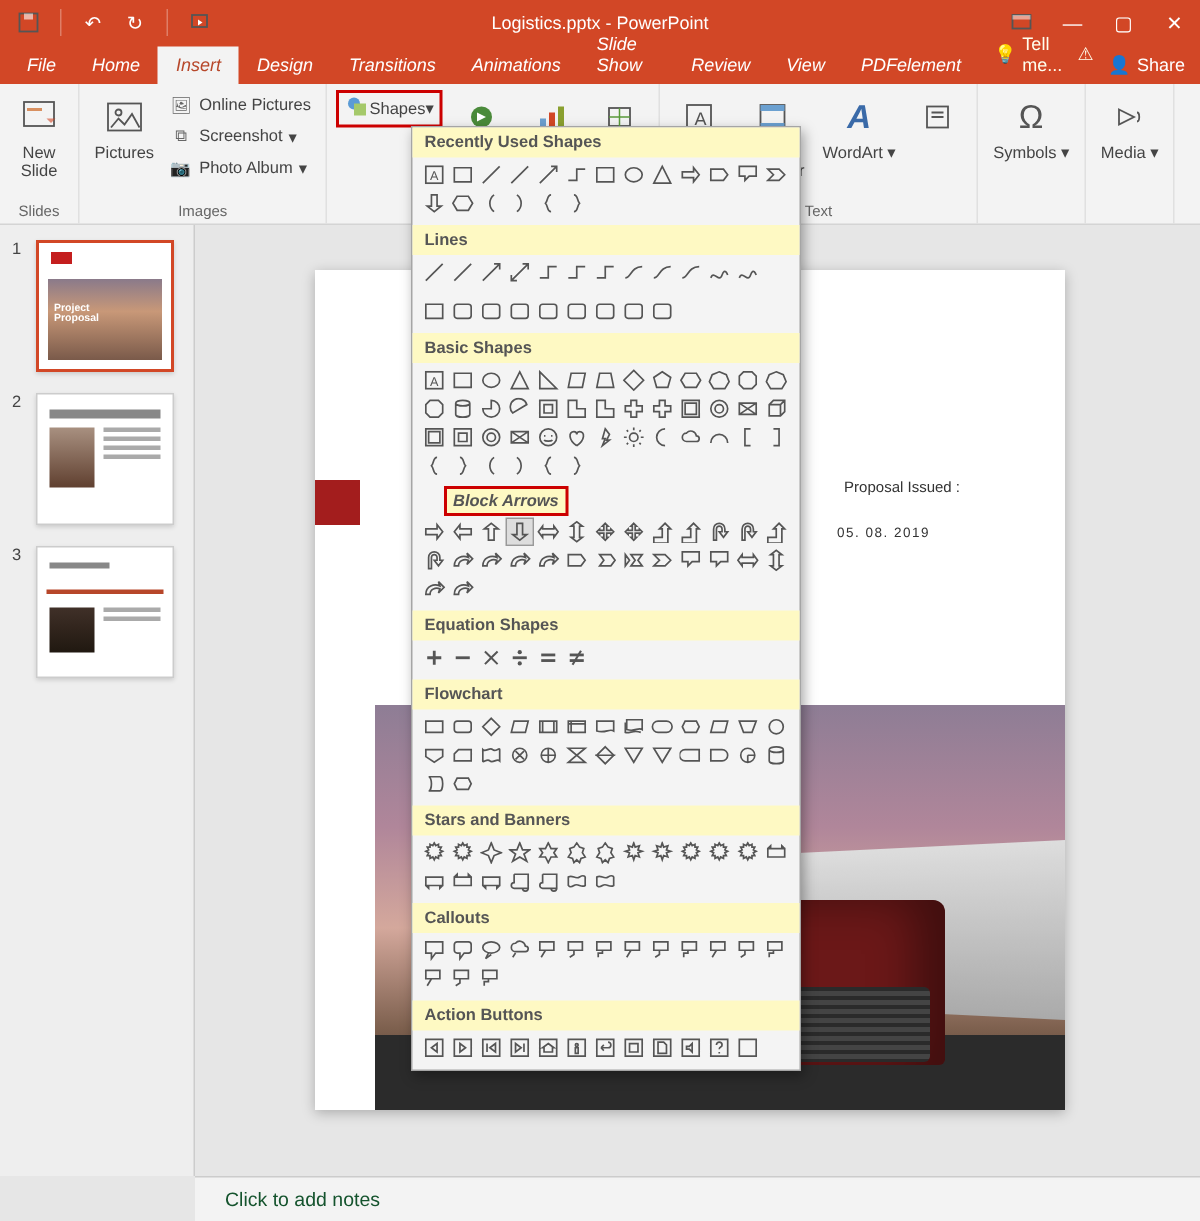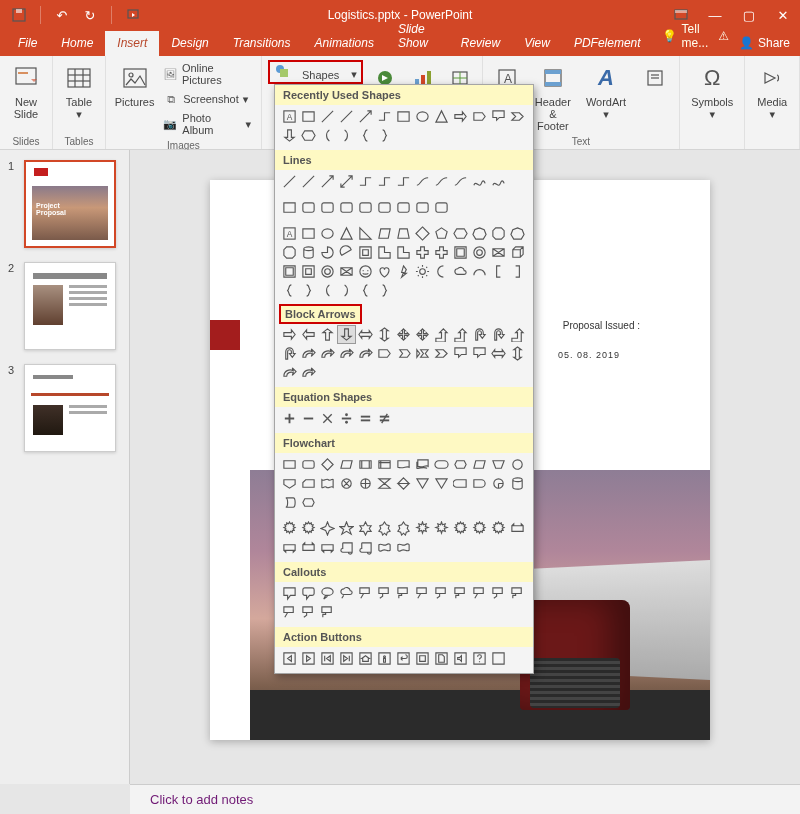--- a/index.html
+++ b/index.html
@@ -24,21 +24,21 @@
   
   .ribbon { height: 94px; background: #f3f3f3; border-bottom: 1px solid #d4d4d4; display: flex; font-size: 11px; color: #444; }
   .ribbon .group { border-right: 1px solid #e0e0e0; padding: 4px 6px 2px; display: flex; flex-direction: column; justify-content: space-between; }
   .ribbon .group .row { display: flex; gap: 2px; }
   .ribbon .group .label { text-align: center; font-size: 10px; color: #666; padding-top: 2px; }
   .rb-btn { display: flex; flex-direction: column; align-items: center; justify-content: flex-start; padding: 2px 4px; min-width: 40px; gap: 2px; cursor: pointer; }
   .rb-btn .ic { width: 32px; height: 32px; display: flex; align-items: center; justify-content: center; font-size: 20px; color: #555; }
   .rb-btn .lb { font-size: 11px; text-align: center; line-height: 1.1; }
   .rb-small { display: flex; align-items: center; gap: 4px; padding: 2px 4px; font-size: 11px; cursor: pointer; }
   .rb-small .ic { width: 16px; height: 16px; display: flex; align-items: center; justify-content: center; color: #666; }
-  .shapes-btn { border: 2px solid #c00; padding: 1px 4px; display: flex; align-items: flex-end; gap: 12px; font-size: 11px; background: #f3f3f3; }
+  .shapes-btn { border: 2px solid #c00; padding: 1px 4px; display: flex; align-items: center; gap: 0; font-size: 11px; background: #f3f3f3; }
 
   
   .workspace { position: absolute; top: 150px; bottom: 30px; left: 0; right: 0; display: flex; background: #e6e6e6; }
   .thumbs { width: 130px; background: #eee; border-right: 1px solid #ccc; padding: 10px 8px; overflow: hidden; }
   .thumbrow { display: flex; gap: 6px; margin-bottom: 14px; }
   .thumbrow .num { font-size: 11px; color: #444; width: 10px; }
   .thumb { width: 92px; height: 88px; background: #fff; border: 1px solid #ccc; box-shadow: 0 1px 3px rgba(0,0,0,0.15); position: relative; overflow: hidden; }
   .thumb.active { border: 2px solid #d24726; }
   .t1-sky { position: absolute; top: 24px; left: 6px; right: 6px; bottom: 6px; background: linear-gradient(180deg,#8a7a8a 0%,#c89878 40%,#7a5a4a 100%); }
   .t1-title { position: absolute; top: 40px; left: 10px; color: #fff; font-size: 7px; font-weight: bold; }
@@ -49,26 +49,26 @@
   .slide { position: absolute; left: 80px; top: 30px; width: 500px; height: 560px; background: #fff; box-shadow: 0 2px 8px rgba(0,0,0,0.25); }
   .slide .redsq { position: absolute; left: 0; top: 140px; width: 30px; height: 30px; background: #a31d1d; }
   .slide .photo { position: absolute; left: 40px; top: 290px; right: 0; bottom: 0; background: linear-gradient(180deg,#8e7d95 0%,#b0869a 30%,#d4a89c 55%,#7d604e 80%,#3a2f2a 100%); overflow: hidden; }
   .slide .truck-cab { position: absolute; right: 80px; bottom: 30px; width: 110px; height: 110px; background: #6b1818; border-radius: 8px 8px 4px 4px; box-shadow: inset -20px 0 30px rgba(0,0,0,0.4); }
   .slide .truck-grille { position: absolute; right: 90px; bottom: 32px; width: 90px; height: 50px; background: repeating-linear-gradient(180deg,#2a2a2a 0 3px,#444 3px 6px); border-radius: 4px; }
   .slide .truck-trailer { position: absolute; right: 0; bottom: 60px; width: 280px; height: 120px; background: linear-gradient(180deg,#ddd,#aaa); transform: perspective(400px) rotateY(-18deg); transform-origin: right center; }
   .slide .road { position: absolute; left: 0; right: 0; bottom: 0; height: 50px; background: #2b2b2b; }
   .slide .issued { position: absolute; right: 70px; top: 140px; font-size: 10px; color: #333; }
   .slide .date { position: absolute; right: 90px; top: 170px; font-size: 9px; color: #333; letter-spacing: 1px; }
 
-  .notes { position: absolute; left: 130px; right: 0; bottom: 0; height: 30px; background: #f3f3f3; border-top: 1px solid #ccc; display: flex; align-items: center; padding-left: 20px; font-size: 13px; color: #701a75; }
+  .notes { position: absolute; left: 130px; right: 0; bottom: 0; height: 30px; background: #f3f3f3; border-top: 1px solid #ccc; display: flex; align-items: center; padding-left: 20px; font-size: 13px; color: #14532d; }
 
   
   .shapes-menu { position: absolute; left: 274px; top: 84px; width: 260px; background: #f4f4f4; border: 1px solid #a5a5a5; box-shadow: 2px 3px 8px rgba(0,0,0,0.35); z-index: 50; font-size: 11px; color: #444; }
   .shapes-menu .cat { padding: 4px 8px; font-weight: 600; color: #555; background: #fef9c3; }
-  .shapes-menu .cat.hl { border: 2px solid #c00; margin: -1px 4px; padding: 2px 4px; display: inline-block; }
+  .shapes-menu .cat.hl { border: 2px solid #c00; margin: -1px 21px; padding: 2px 4px; display: inline-block; font-style: italic; }
   .shapes-menu .grid { display: flex; flex-wrap: wrap; gap: 2px; padding: 3px 6px 6px; }
   .shapes-menu .sh { width: 17px; height: 17px; display: flex; align-items: center; justify-content: center; color: #555; cursor: pointer; }
   .shapes-menu .sh svg { width: 15px; height: 15px; }
   .sstroke { fill: none; stroke: #555; stroke-width: 1.2; }
   .sfill { fill: #555; }
 </style>
 </head>
 <body>
 
 <div class="titlebar">
@@ -133,35 +133,20 @@
           <svg width="26" height="26">
             <rect x="3" y="3" width="20" height="16" class="sstroke"></rect>
             <rect x="5" y="7" width="10" height="2" fill="#d89060"></rect>
             <path d="M18 14l3 3 3-3" fill="#d24726" opacity="0.6"></path>
           </svg>
         </div>
       <div class="lb" style="white-space:pre-line">New
 Slide</div>
     </div>
     <div class="label">Slides</div>
-  </div>
-  <div class="group">
-    <div class="rb-btn">
-      <div class="ic">
-          <svg width="26" height="22">
-            <rect x="2" y="2" width="22" height="18" class="sstroke"></rect>
-            <line x1="2" y1="8" x2="24" y2="8" class="sstroke"></line>
-            <line x1="2" y1="14" x2="24" y2="14" class="sstroke"></line>
-            <line x1="9" y1="2" x2="9" y2="20" class="sstroke"></line>
-            <line x1="17" y1="2" x2="17" y2="20" class="sstroke"></line>
-          </svg>
-        </div>
-      <div class="lb"><span>Table</span> ▾</div>
-    </div>
-    <div class="label">Tables</div>
   </div>
   <div class="group">
     <div class="row">
       <div class="rb-btn">
         <div class="ic">
             <svg width="26" height="22">
               <rect x="2" y="2" width="22" height="18" class="sstroke"></rect>
               <circle cx="9" cy="8" r="2" class="sstroke"></circle>
               <path d="M4 18l5-6 4 4 5-7 5 9" class="sstroke"></path>
             </svg>
@@ -532,20 +517,21 @@
         <svg viewBox="0 0 16 16">
           <path class="sstroke" d="M4 3h8a2 2 0 0 1 2 2v6a2 2 0 0 1-2 2H4a2 2 0 0 1-2-2V5a2 2 0 0 1 2-2z"></path>
         </svg>
       </div>
       <div class="sh">
         <svg viewBox="0 0 16 16">
           <path class="sstroke" d="M4 3h8a2 2 0 0 1 2 2v6a2 2 0 0 1-2 2H4a2 2 0 0 1-2-2V5a2 2 0 0 1 2-2z"></path>
         </svg>
       </div>
     </div>
+  <div class="cat">Basic Shapes</div>
   <div class="grid" id="grid-basic">
       <div class="sh">
         <svg viewBox="0 0 16 16">
           <rect x="2" y="2" width="12" height="12" class="sstroke"></rect>
           <text x="5" y="12" font-size="9" fill="#555">A</text>
         </svg>
       </div>
       <div class="sh">
         <svg viewBox="0 0 16 16">
           <path class="sstroke" d="M2 3h12v10H2z"></path>
@@ -1084,20 +1070,21 @@
         <svg viewBox="0 0 16 16">
           <path class="sstroke" d="M4 3a2 5 0 0 1 0 10h8a2 5 0 0 0 0-10zM12 3a2 5 0 0 1 0 10"></path>
         </svg>
       </div>
       <div class="sh">
         <svg viewBox="0 0 16 16">
           <path class="sstroke" d="M4 4h8l2 4-2 4H4l-2-4z"></path>
         </svg>
       </div>
     </div>
+  <div class="cat">Stars and Banners</div>
   <div class="grid" id="grid-stars">
       <div class="sh">
         <svg viewBox="0 0 16 16">
           <path class="sstroke" d="M8 1l1 2 2-1 0 2 2 0-1 2 2 1-2 1 1 2-2 0 0 2-2-1-1 2-1-2-2 1 0-2-2 0 1-2-2-1 2-1-1-2 2 0 0-2 2 1z"></path>
         </svg>
       </div>
       <div class="sh">
         <svg viewBox="0 0 16 16">
           <path class="sstroke" d="M8 1l1 2 2-1 0 2 2 0-1 2 2 1-2 1 1 2-2 0 0 2-2-1-1 2-1-2-2 1 0-2-2 0 1-2-2-1 2-1-1-2 2 0 0-2 2 1z"></path>
         </svg>

